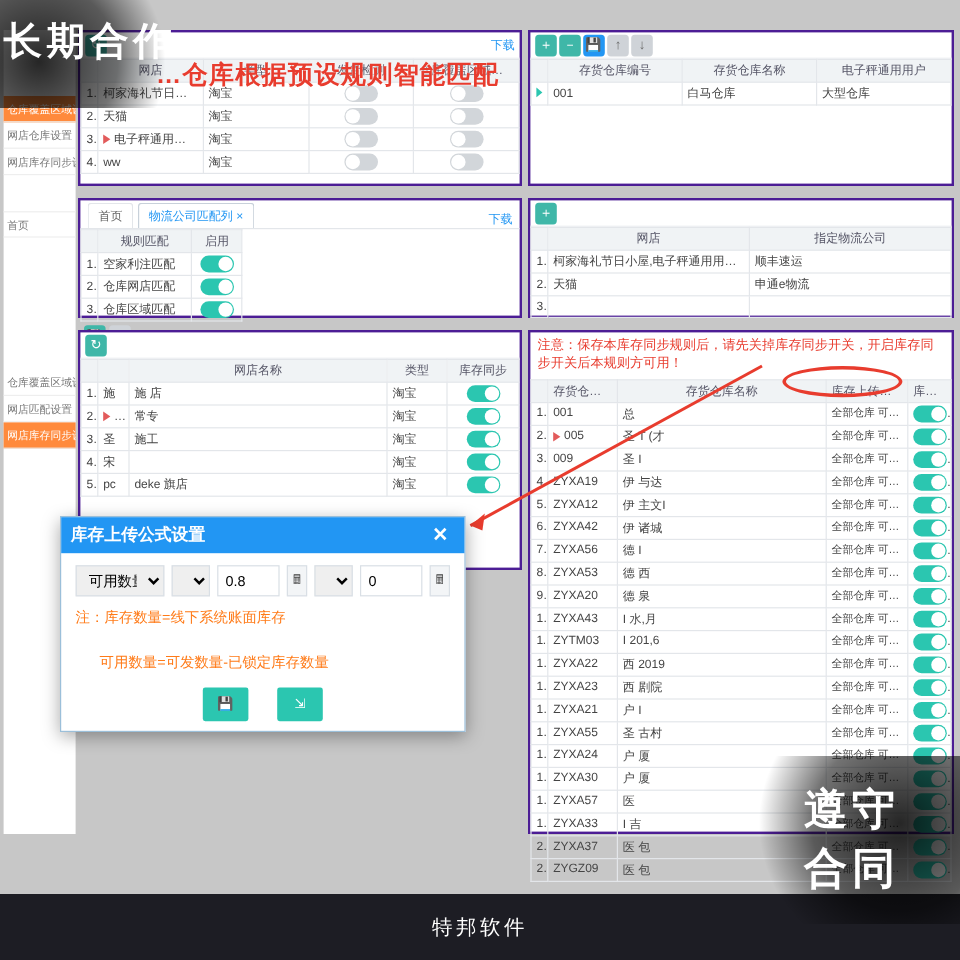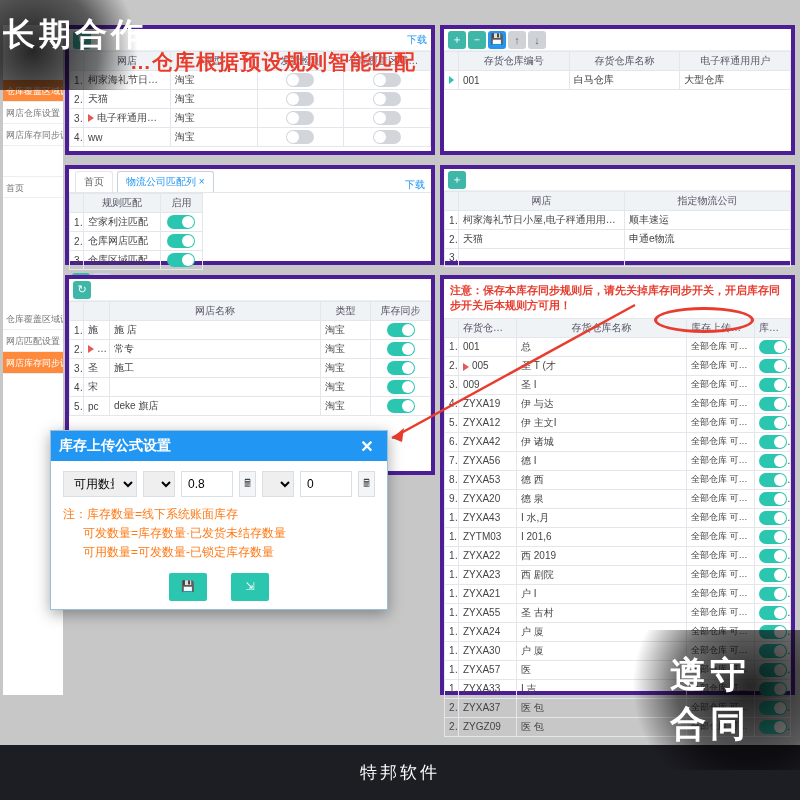--- a/index.html
+++ b/index.html
@@ -2,21 +2,21 @@
 <html><head>
 <meta charset="utf-8">
 <style>
   * { box-sizing: border-box; margin: 0; padding: 0; font-family: "Microsoft YaHei", Arial, sans-serif; }
   body { width: 800px; height: 800px; background: #f4f5f7; position: relative; overflow: hidden; font-size: 11px; color: #444; }
   .rootbg { position:absolute; inset:0; background:#c7c7c7; }
   .card { position:absolute; left:65px; top:25px; right:5px; bottom:60px; }
   .watermark-tl { position:absolute; left:-10px; top:-20px; width:170px; height:110px; color:#fff; font-size:32px; font-weight:700; letter-spacing:4px; display:flex; align-items:center; justify-content:center; text-align:center; background: radial-gradient(circle at 25% 65%, rgba(0,0,0,0.85), rgba(0,0,0,0.55) 45%, rgba(0,0,0,0) 72%); z-index:50; pointer-events:none;}
   .watermark-br { position:absolute; right:-10px; bottom:30px; width:200px; height:140px; color:#fff; font-size:36px; font-weight:700; letter-spacing:4px; display:flex; align-items:center; justify-content:center; text-align:center; background: radial-gradient(circle at 70% 40%, rgba(0,0,0,0.85), rgba(0,0,0,0.55) 45%, rgba(0,0,0,0) 72%); z-index:50; pointer-events:none;}
   .footer { position:absolute; left:0; right:0; bottom:0; height:55px; background:#1d1d24; color:#fff; display:flex; align-items:center; justify-content:center; font-size:17px; letter-spacing:3px; z-index:40;}
-  .panel { background:#fff; border:4px solid #4c1d95; }
+  .panel { background:#fff; border:2px solid #4c1d95; }
   .pane1 { position:absolute; left:0; top:0; width:370px; height:130px; }
   .pane1r { position:absolute; left:375px; top:0; width:355px; height:130px; }
   .pane2 { position:absolute; left:0; top:140px; width:370px; height:100px; }
   .pane2r { position:absolute; left:375px; top:140px; width:355px; height:100px; }
   .pane3 { position:absolute; left:0; top:250px; width:370px; height:200px; }
   .pane3r { position:absolute; left:375px; top:250px; width:355px; height:420px; }
   .leftstrip { position:absolute; left:-62px; top:0; width:60px; height:670px; background:#fff; }
   .leftstrip .tab { height:22px; line-height:22px; font-size:9px; padding:0 3px; border-bottom:1px solid #eee; color:#777; overflow:hidden; white-space:nowrap;}
   .leftstrip .tab.orange { background:#ff8a3c; color:#fff;}
   .toolbar-row { height:22px; display:flex; align-items:center; gap:2px; padding:2px 4px; border-bottom:1px solid #eef0f3; }
@@ -28,21 +28,21 @@
   th, td { border:1px solid #e3e6ea; padding:2px 4px; font-size:10px; height:18px; white-space:nowrap; overflow:hidden; text-overflow:ellipsis; }
   th { background:#f0f3f5; color:#556; font-weight:500;}
   td.c { text-align:center;}
   .row-mark::before{content:"";display:inline-block;width:0;height:0;border-top:4px solid transparent;border-bottom:4px solid transparent;border-left:6px solid #e25b5b;margin-right:3px;vertical-align:middle;}
   .headline1 { position:absolute; left:65px; top:23px; font-size:21px; font-weight:700; color:#e83c2e; letter-spacing:1px; z-index:5; text-shadow:0 0 2px #fff9;}
   .headline2 { position:absolute; left:145px; top:195px; font-size:21px; font-weight:700; color:#e83c2e; letter-spacing:1px; z-index:5; text-shadow:0 0 2px #fff9;}
   .toggle { display:inline-block; width:28px; height:14px; background:#d2d6da; border-radius:8px; position:relative; vertical-align:middle;}
   .toggle::after{content:"";position:absolute;width:12px;height:12px;background:#fff;border-radius:50%;top:1px;left:1px;transition:.2s;}
   .toggle.on{background:#2bc6b0;}
   .toggle.on::after{left:15px;}
-  .note { color:#e83c2e; font-size:11px; padding:4px 6px; line-height:1.4;font-weight:bold;}
+  .note { color:#e83c2e; font-size:11px; padding:4px 6px; line-height:1.4;}
   .circle-anno { position:absolute; width:100px; height:26px; border:3px solid #e83c2e; border-radius:50%; }
   svg.anno-line { position:absolute; pointer-events:none; z-index:30;}
   
   .dialog { position:absolute; left:50px; top:430px; width:338px; background:#fff; border:1px solid #9bbfd9; box-shadow:0 4px 14px rgba(0,0,0,0.35); z-index:35;}
   .dialog .hdr { height:30px; background:#2296f3; color:#fff; display:flex; align-items:center; padding:0 8px; font-size:14px; font-weight:600;}
   .dialog .hdr .close { margin-left:auto; width:24px; height:24px; display:flex; align-items:center; justify-content:center; cursor:pointer; font-size:16px;}
   .dialog .body { padding:10px 12px 8px;}
   .frow { display:flex; gap:6px; align-items:center;}
   .frow select,.frow input { height:26px; border:1px solid #d9dfe5; padding:0 6px; font-size:12px;}
   .frow .sel{width:74px;} .frow .op{width:32px;text-align:center;} .frow .num{width:52px;}
@@ -466,21 +466,21 @@
       <select class="sel"><option>可用数量</option></select>
       <select class="op"><option>*</option></select>
       <input class="num" value="0.8" style="">
       <span class="calcico">🖩</span>
       <select class="op"><option>+</option></select>
       <input class="num" value="0" style="">
       <span class="calcico">🖩</span>
     </div>
     <div class="explain">
       <span>注：</span><span>库存数量=线下系统账面库存</span><br>
-      &nbsp;&nbsp;&nbsp;&nbsp;&nbsp;&nbsp;<span>可发数量=库存数量·已发货未结存数量</span><br>
+      &nbsp;&nbsp;&nbsp;&nbsp;&nbsp;&nbsp;<br>
       &nbsp;&nbsp;&nbsp;&nbsp;&nbsp;&nbsp;<span>可用数量=可发数量-已锁定库存数量</span>
     </div>
     <div class="btnrow">
       <div class="act">💾</div>
       <div class="act">⇲</div>
     </div>
   </div>
 </div>
 
 <div class="footer">特邦软件</div>

